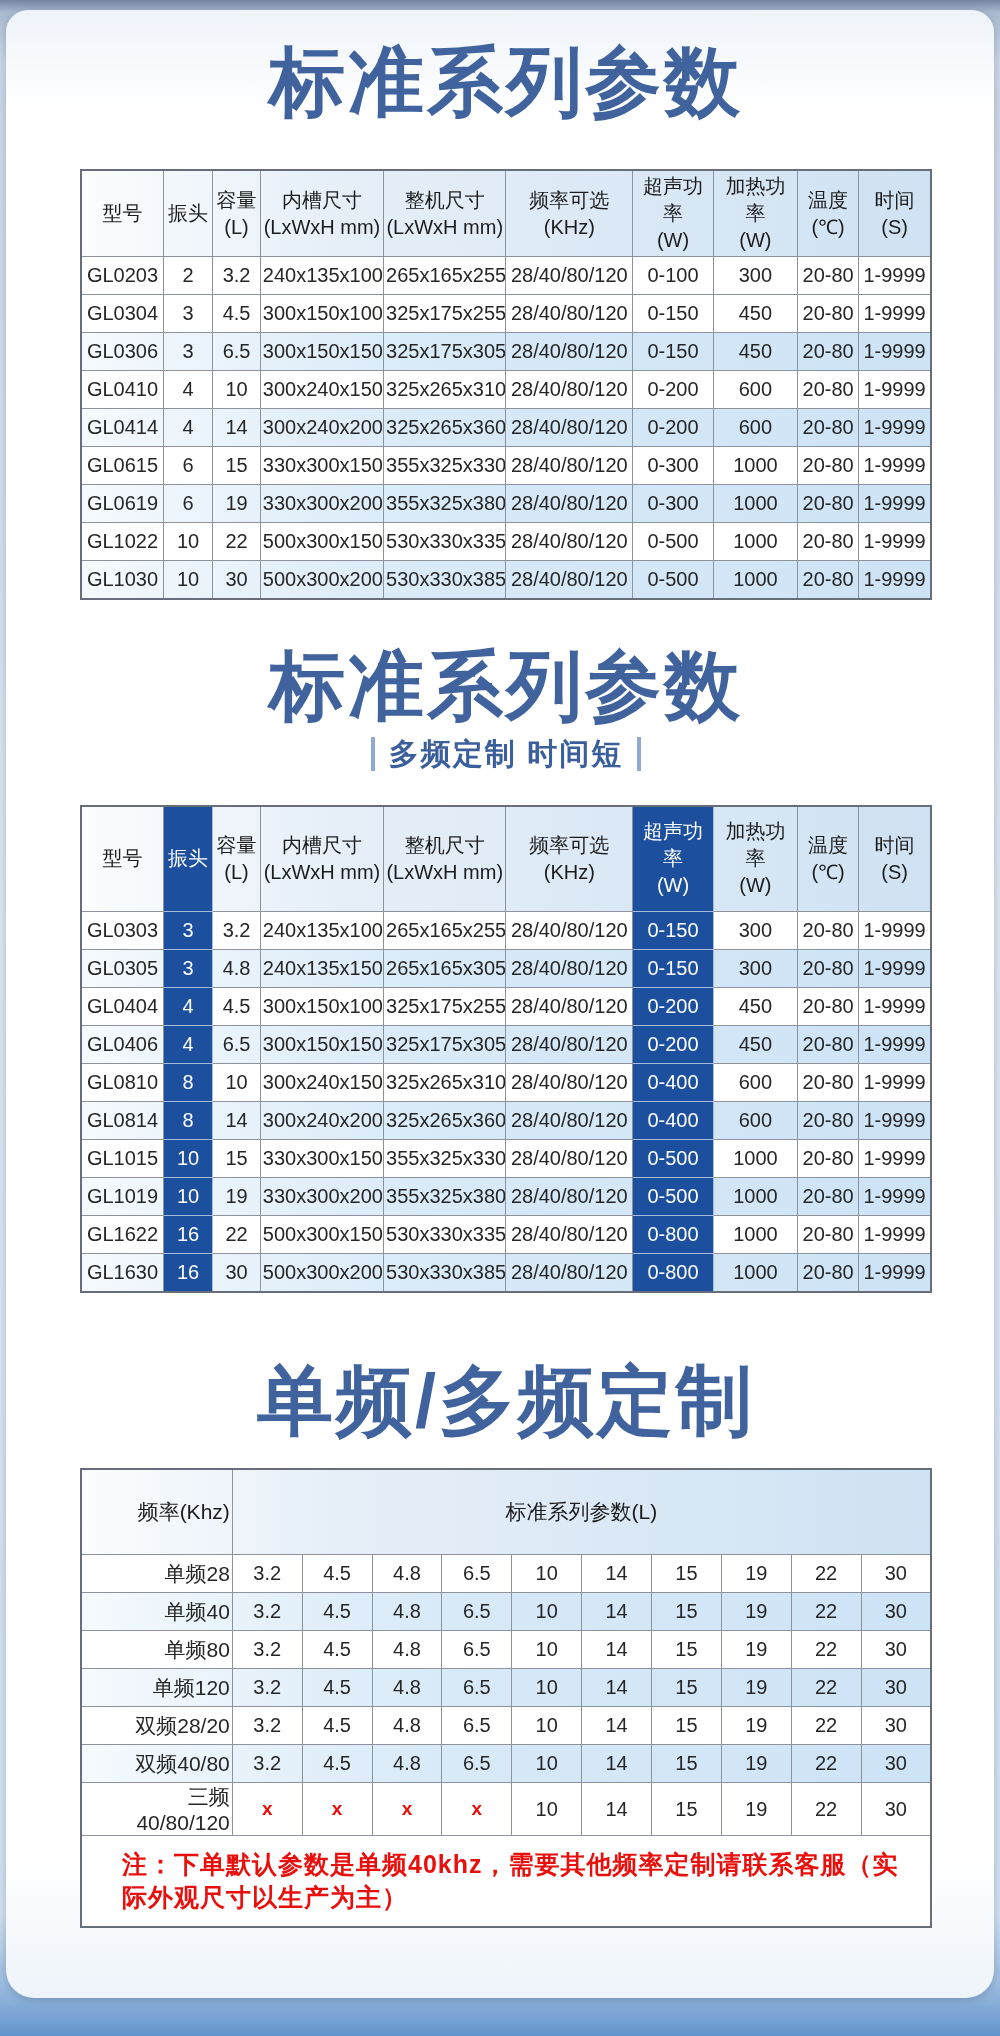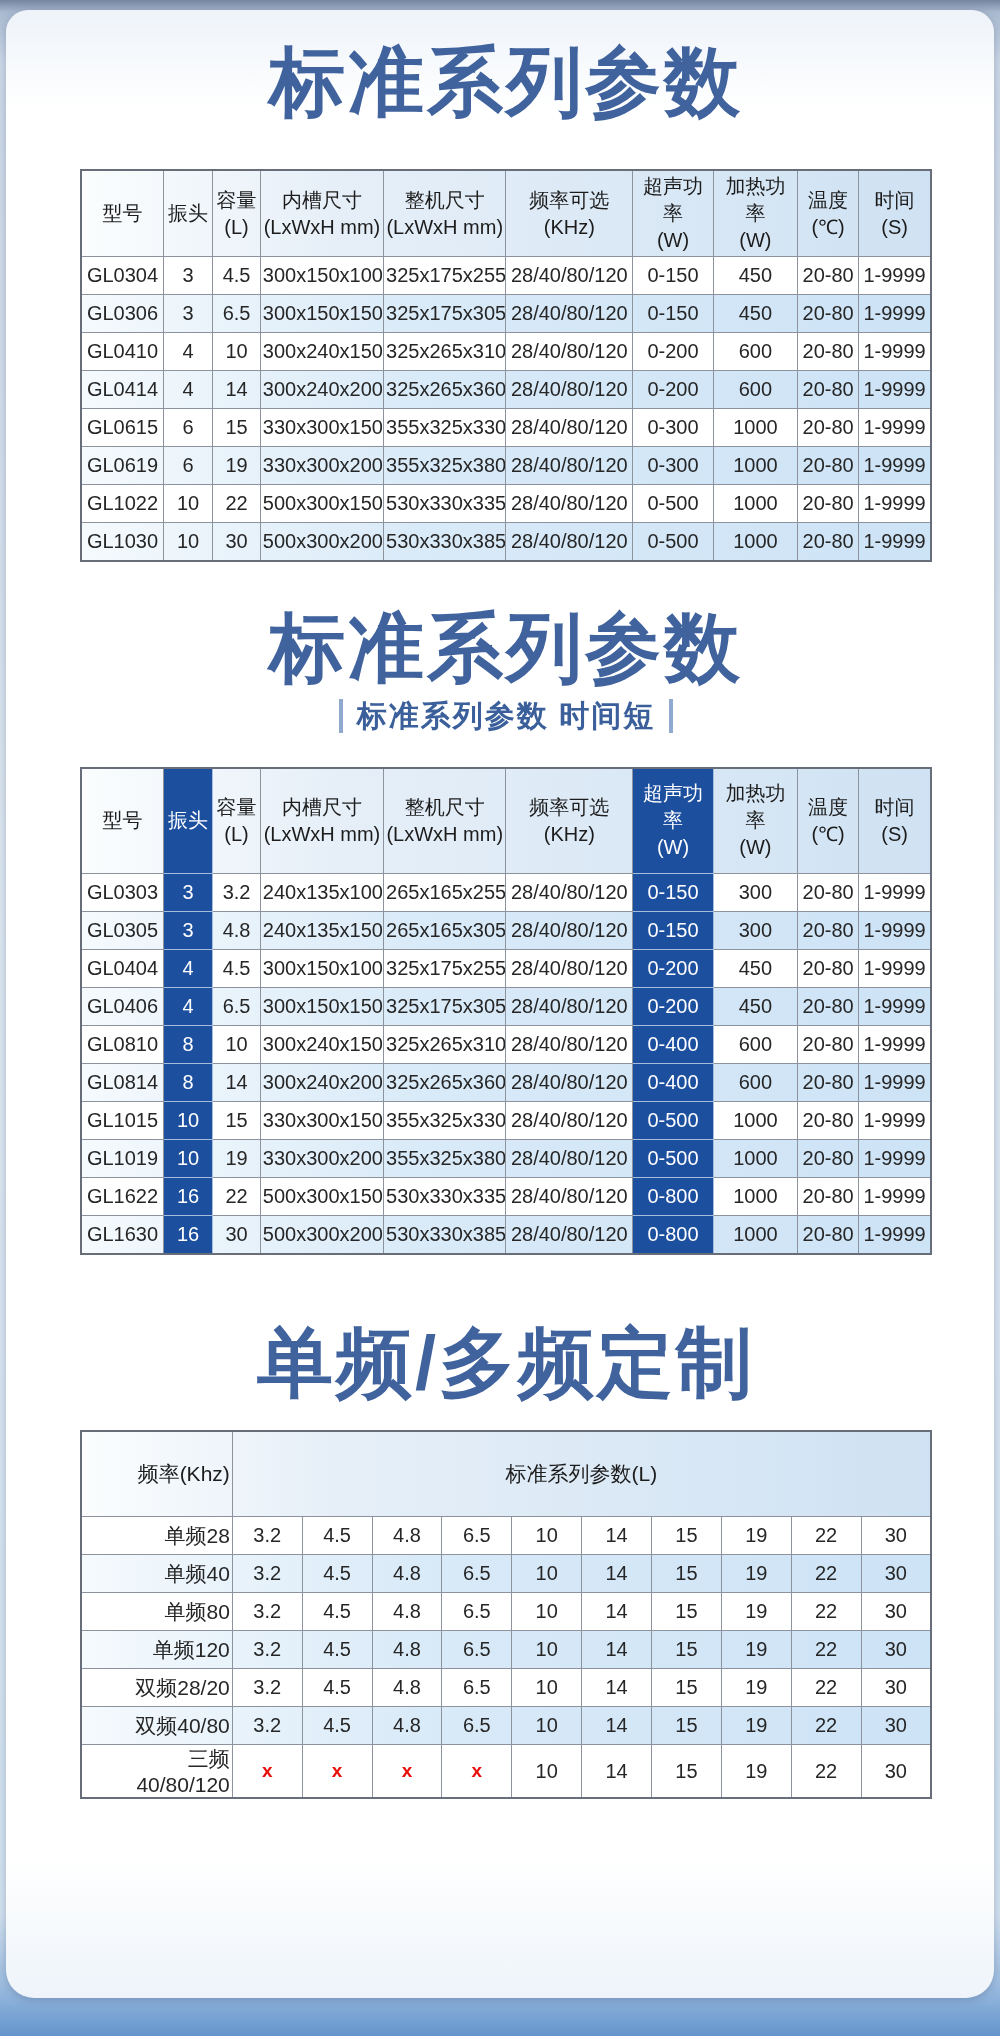--- a/index.html
+++ b/index.html
@@ -99,20 +99,32 @@
           <th>加热功率
 (W)</th>
           <th>温度
 (℃)</th>
           <th>时间
 (S)</th>
         </tr>
       </thead>
     <tbody>
         <tr>
+          <td>GL0203</td>
+          <td>2</td>
+          <td>3.2</td>
+          <td>240x135x100</td>
+          <td>265x165x255</td>
+          <td>28/40/80/120</td>
+          <td>0-100</td>
+          <td>300</td>
+          <td>20-80</td>
+          <td>1-9999</td>
+        </tr>
+        <tr>
           <td>GL0304</td>
           <td>3</td>
           <td>4.5</td>
           <td>300x150x100</td>
           <td>325x175x255</td>
           <td>28/40/80/120</td>
           <td>0-150</td>
           <td>450</td>
           <td>20-80</td>
           <td>1-9999</td>
@@ -200,21 +212,21 @@
           <td>1000</td>
           <td>20-80</td>
           <td>1-9999</td>
         </tr>
       </tbody>
   </table>
 
   <h1 class="title t2">标准系列参数</h1>
   <div class="subtitle">
     <span class="bar"></span>
-    <span>标准系列参数 时间短</span>
+    <span>多频定制 时间短</span>
     <span class="bar"></span>
   </div>
 
   <table class="spec tall">
     <colgroup>
       <col style="width:9.7%">
         <col style="width:5.8%">
         <col style="width:5.6%">
       <col style="width:14.5%">
         <col style="width:14.4%">
@@ -477,16 +489,19 @@
           <td class="cross">x</td>
           <td class="cross">x</td>
           <td class="cross">x</td>
           <td>10</td>
           <td>14</td>
           <td>15</td>
           <td>19</td>
           <td>22</td>
           <td>30</td>
         </tr>
+        <tr class="note-row">
+          <td colspan="11" class="note">注：下单默认参数是单频40khz，需要其他频率定制请联系客服（实际外观尺寸以生产为主）</td>
+        </tr>
       </tbody>
   </table>
 
 </div>
 
 </body></html>

